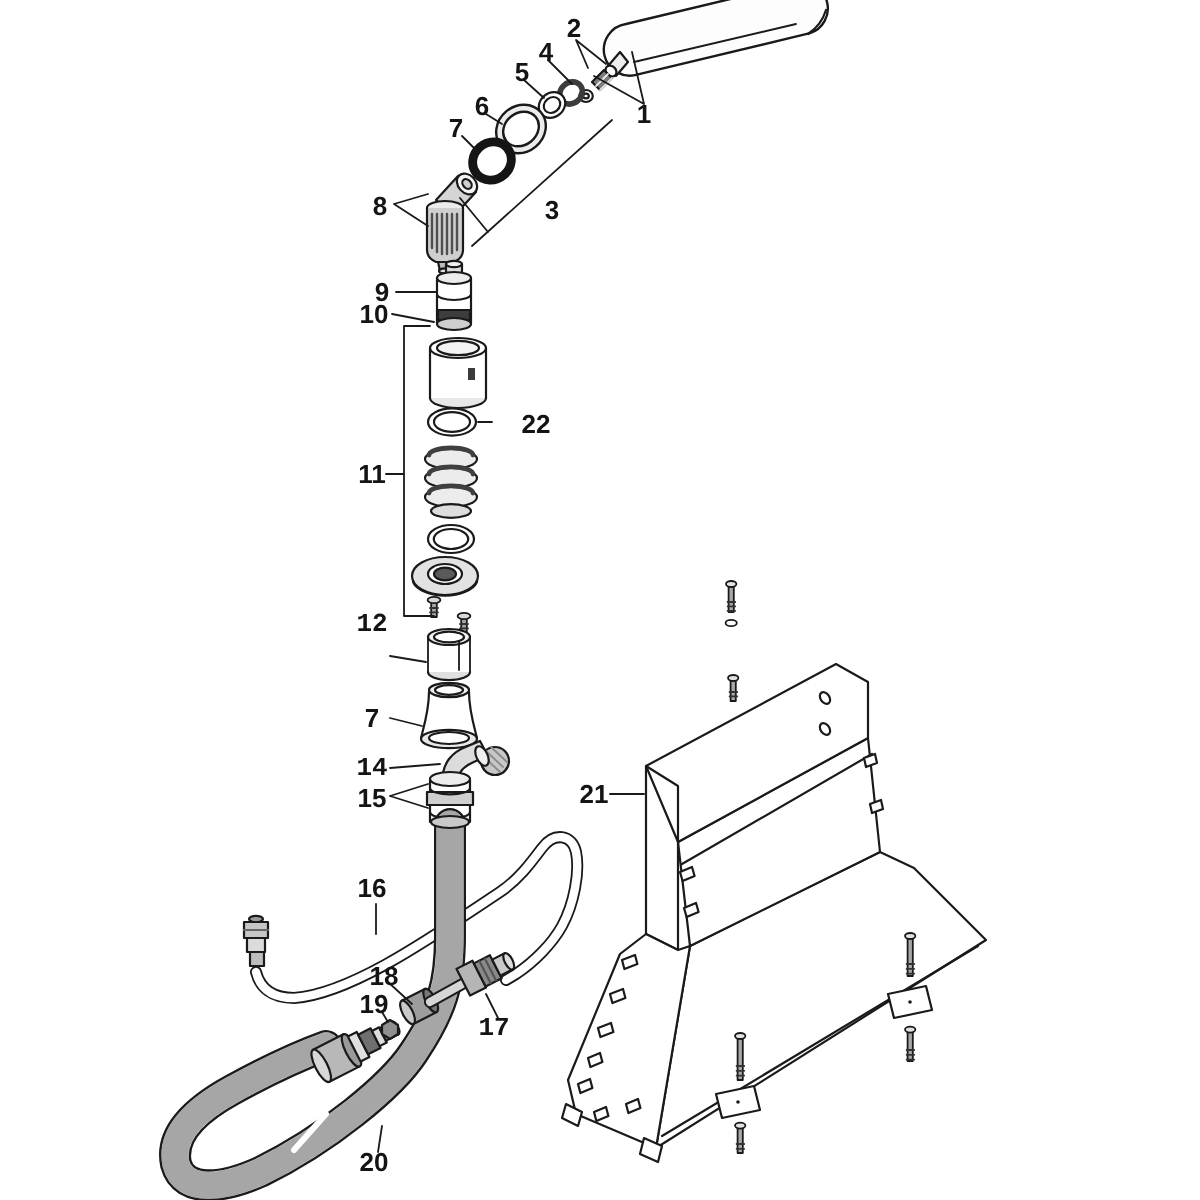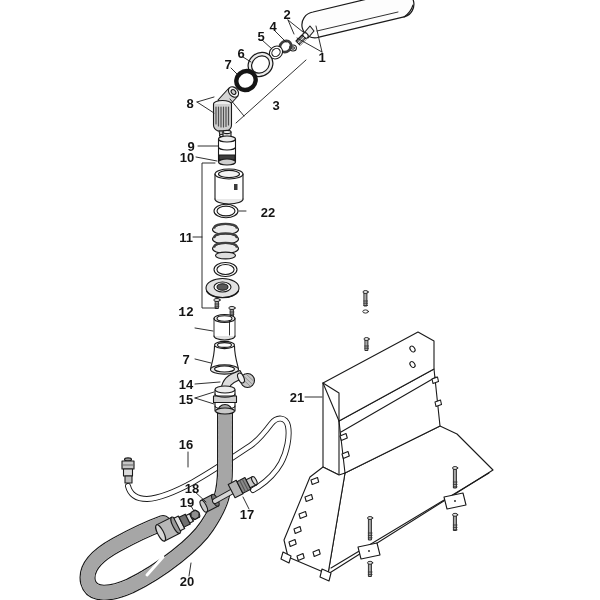--- a/index.html
+++ b/index.html
@@ -280,24 +280,24 @@
       <div class="callout" style="left: 273px; top: 26px;">4</div>
       <div class="callout" style="left: 261px; top: 36px;">5</div>
       <div class="callout" style="left: 241px; top: 53px;">6</div>
       <div class="callout" style="left: 228px; top: 64px;">7</div>
       <div class="callout" style="left: 190px; top: 103px;">8</div>
       <div class="callout" style="left: 191px; top: 146px;">9</div>
       <div class="callout" style="left: 187px; top: 157px;">10</div>
       <div class="callout" style="left: 186px; top: 237px;">11</div>
       <div class="callout" style="left: 186px; top: 312px; font-family: Liberation Mono, monospace;">12</div>
       <div class="callout" style="left: 186px; top: 359px;">7</div>
-      <div class="callout" style="left: 186px; top: 384px;">14</div>
+      <div class="callout" style="left: 186px; top: 384px; font-family: Liberation Mono, monospace;">14</div>
       <div class="callout" style="left: 186px; top: 399px;">15</div>
       <div class="callout" style="left: 186px; top: 444px;">16</div>
-      <div class="callout" style="left: 247px; top: 514px;">17</div>
+      <div class="callout" style="left: 247px; top: 514px; font-family: Liberation Mono, monospace;">17</div>
       <div class="callout" style="left: 192px; top: 488px;">18</div>
       <div class="callout" style="left: 187px; top: 502px;">19</div>
       <div class="callout" style="left: 187px; top: 581px;">20</div>
       <div class="callout" style="left: 297px; top: 397px; text-align: center;">21</div>
       <div class="callout" style="left: 252px; top: 212px; margin-left: 16px;">22</div>
     </div>
 
 </div>
 
 </body></html>

